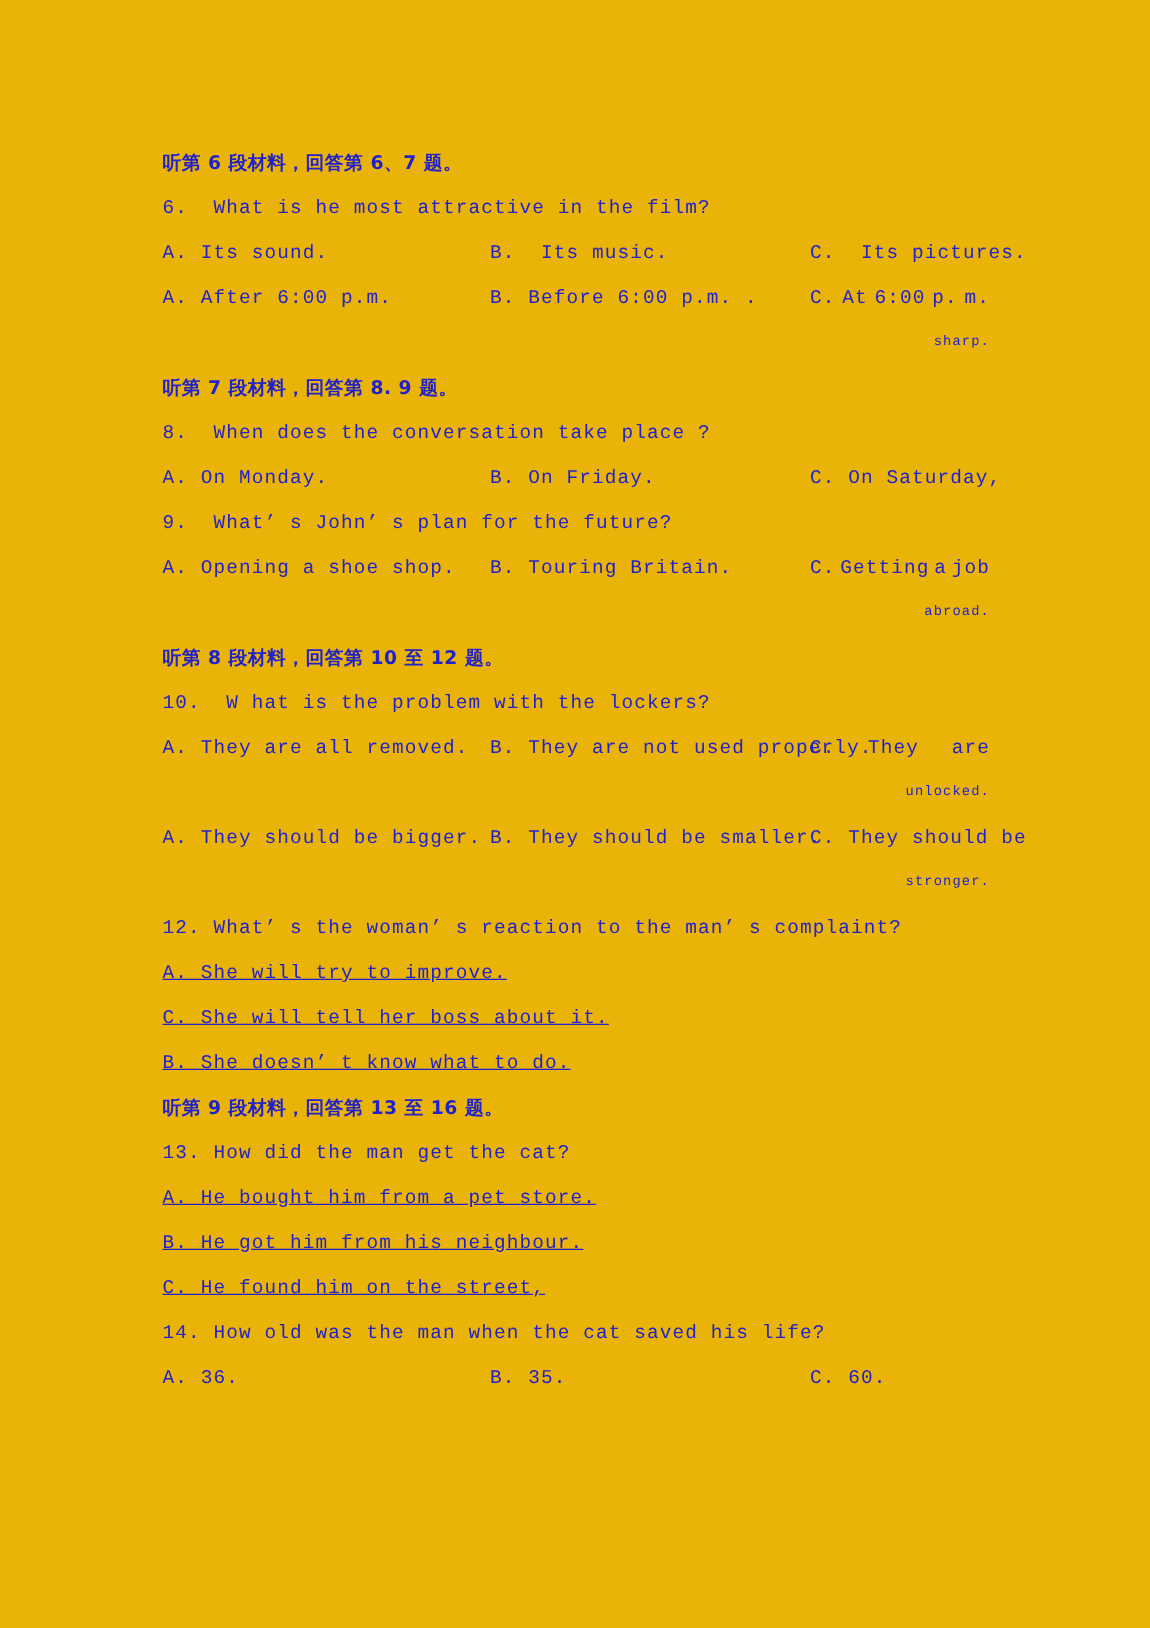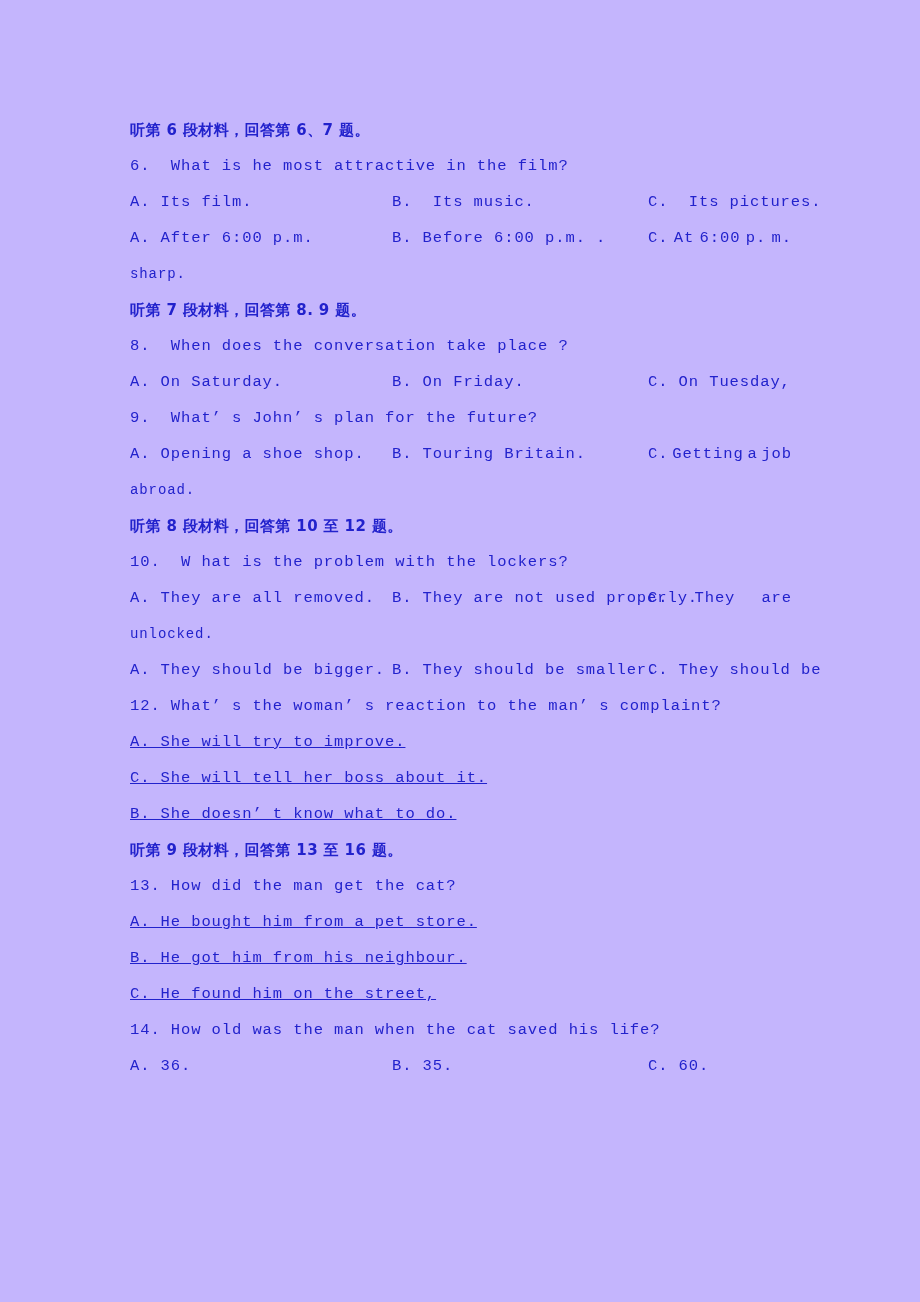--- a/index.html
+++ b/index.html
@@ -11,21 +11,21 @@
     width: 920px;
     height: 1302px;
     font-family: "Liberation Mono", "DejaVu Sans Mono", monospace;
     color: #2222cc;
     overflow: hidden;
   }
   #page {
     position: relative;
     width: 920px;
     height: 1302px;
-    background: #c4b5fd;
+    background: #eab308;
   }
   #sheet {
     position: absolute;
     left: 130px;
     top: 112px;
     width: 662px;
   }
 
   
   .cn-head {
@@ -75,57 +75,58 @@
     font-size: 15.5px;
     letter-spacing: 0.9px;
     text-decoration: underline;
   }
 
   
   .cont {
     height: 36px;
     line-height: 36px;
     white-space: pre;
-    font-size: 14px;
+    font-size: 11px;
     letter-spacing: 0.9px;
+    text-align: right;
   }
 </style>
 </head>
 <body>
 
 <div id="page">
   <div id="sheet">
 
     <div class="cn-head">听第 6 段材料，回答第 6、7 题。</div>
 
     <div class="stem">6.  What is he most attractive in the film?</div>
 
     <div class="opt-row">
-      <div class="col">A. Its film.</div>
+      <div class="col">A. Its sound.</div>
       <div class="col">B.  Its music.</div>
       <div class="col">C.  Its pictures.</div>
     </div>
 
 
     <div class="opt-row spread">
       <div class="col">A. After 6:00 p.m.</div>
       <div class="col">B. Before 6:00 p.m. .</div>
       <div class="col just"><span>C.</span><span>At</span><span>6:00</span><span>p.</span><span>m.</span></div>
     </div>
 
     <div class="cont">sharp.</div>
 
     <div class="cn-head">听第 7 段材料，回答第 8. 9 题。</div>
 
     <div class="stem">8.  When does the conversation take place ?</div>
 
     <div class="opt-row">
-      <div class="col">A. On Saturday.</div>
+      <div class="col">A. On Monday.</div>
       <div class="col">B. On Friday.</div>
-      <div class="col">C. On Tuesday,</div>
+      <div class="col">C. On Saturday,</div>
     </div>
 
     <div class="stem">9.  What’ s John’ s plan for the future?</div>
 
     <div class="opt-row spread">
       <div class="col">A. Opening a shoe shop.</div>
       <div class="col">B. Touring Britain.</div>
       <div class="col just"><span>C.</span><span>Getting</span><span>a</span><span>job</span></div>
     </div>
 
@@ -143,20 +144,21 @@
 
     <div class="cont">unlocked.</div>
 
 
     <div class="opt-row">
       <div class="col">A. They should be bigger.</div>
       <div class="col">B. They should be smaller.</div>
       <div class="col">C. They should be</div>
     </div>
 
+    <div class="cont">stronger.</div>
 
     <div class="stem">12. What’ s the woman’ s reaction to the man’ s complaint?</div>
 
     <div class="opt-full">A. She will try to improve.</div>
     <div class="opt-full">C. She will tell her boss about it.</div>
     <div class="opt-full">B. She doesn’ t know what to do.</div>
 
     <div class="cn-head">听第 9 段材料，回答第 13 至 16 题。</div>
 
     <div class="stem">13. How did the man get the cat?</div>

